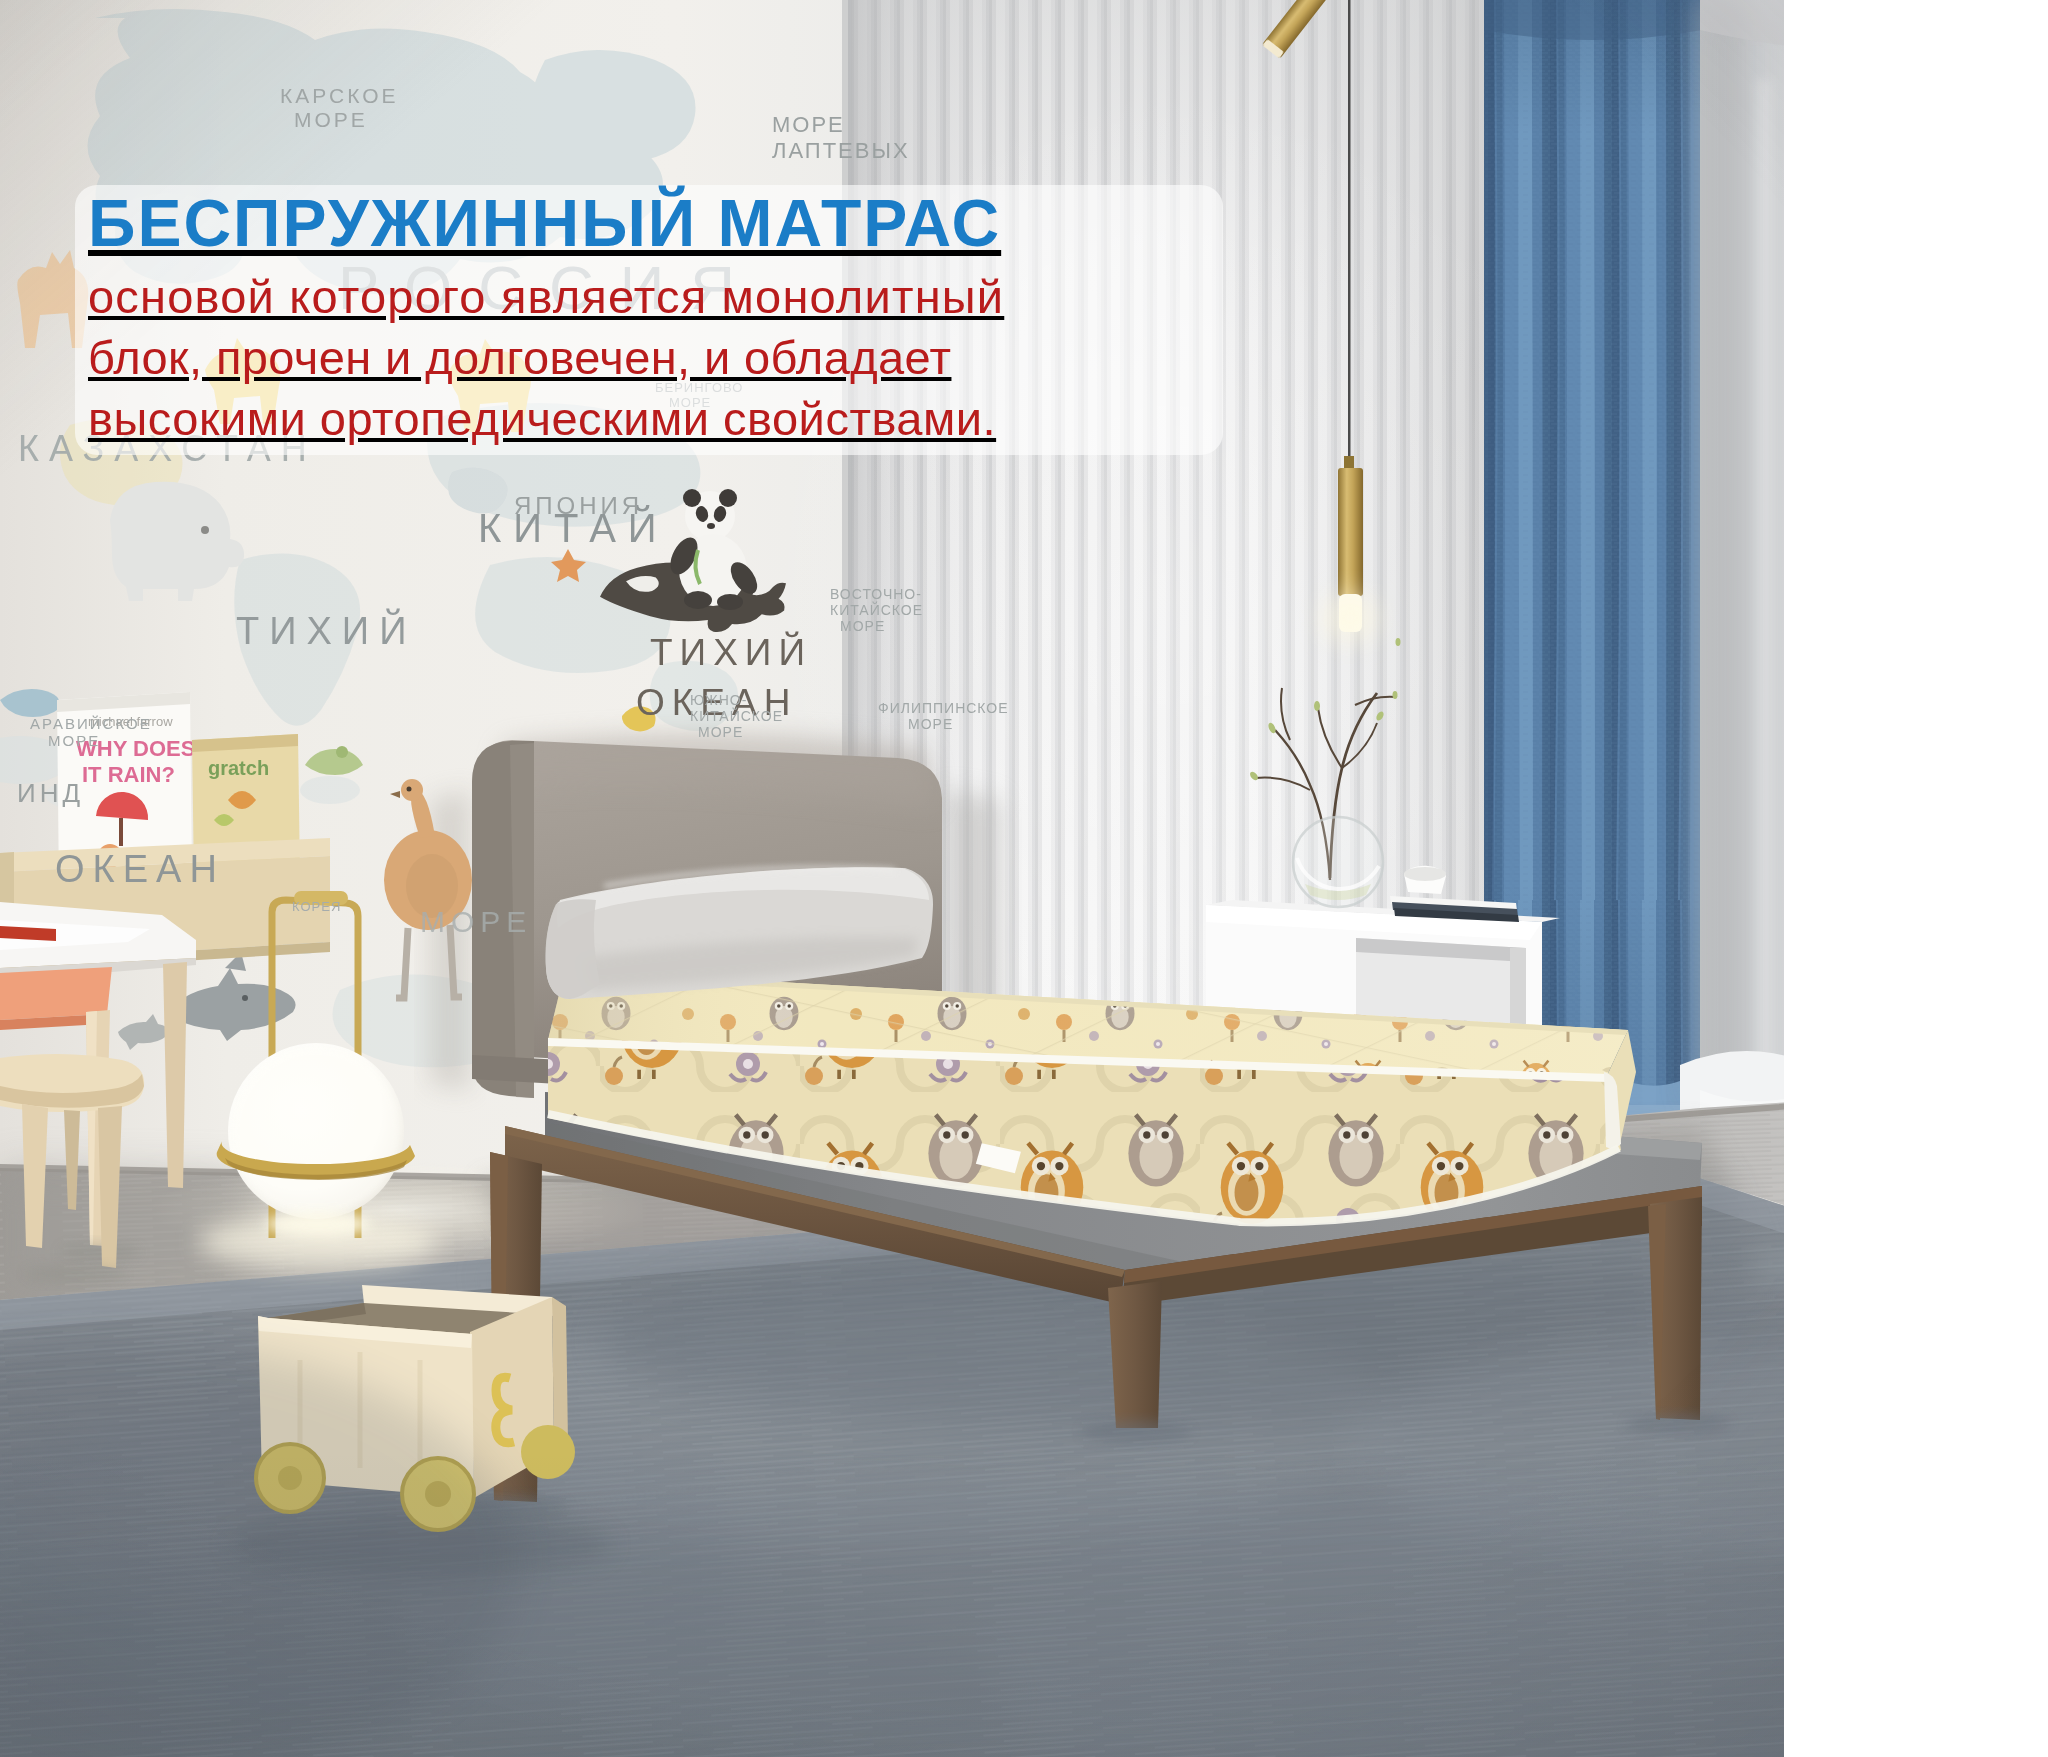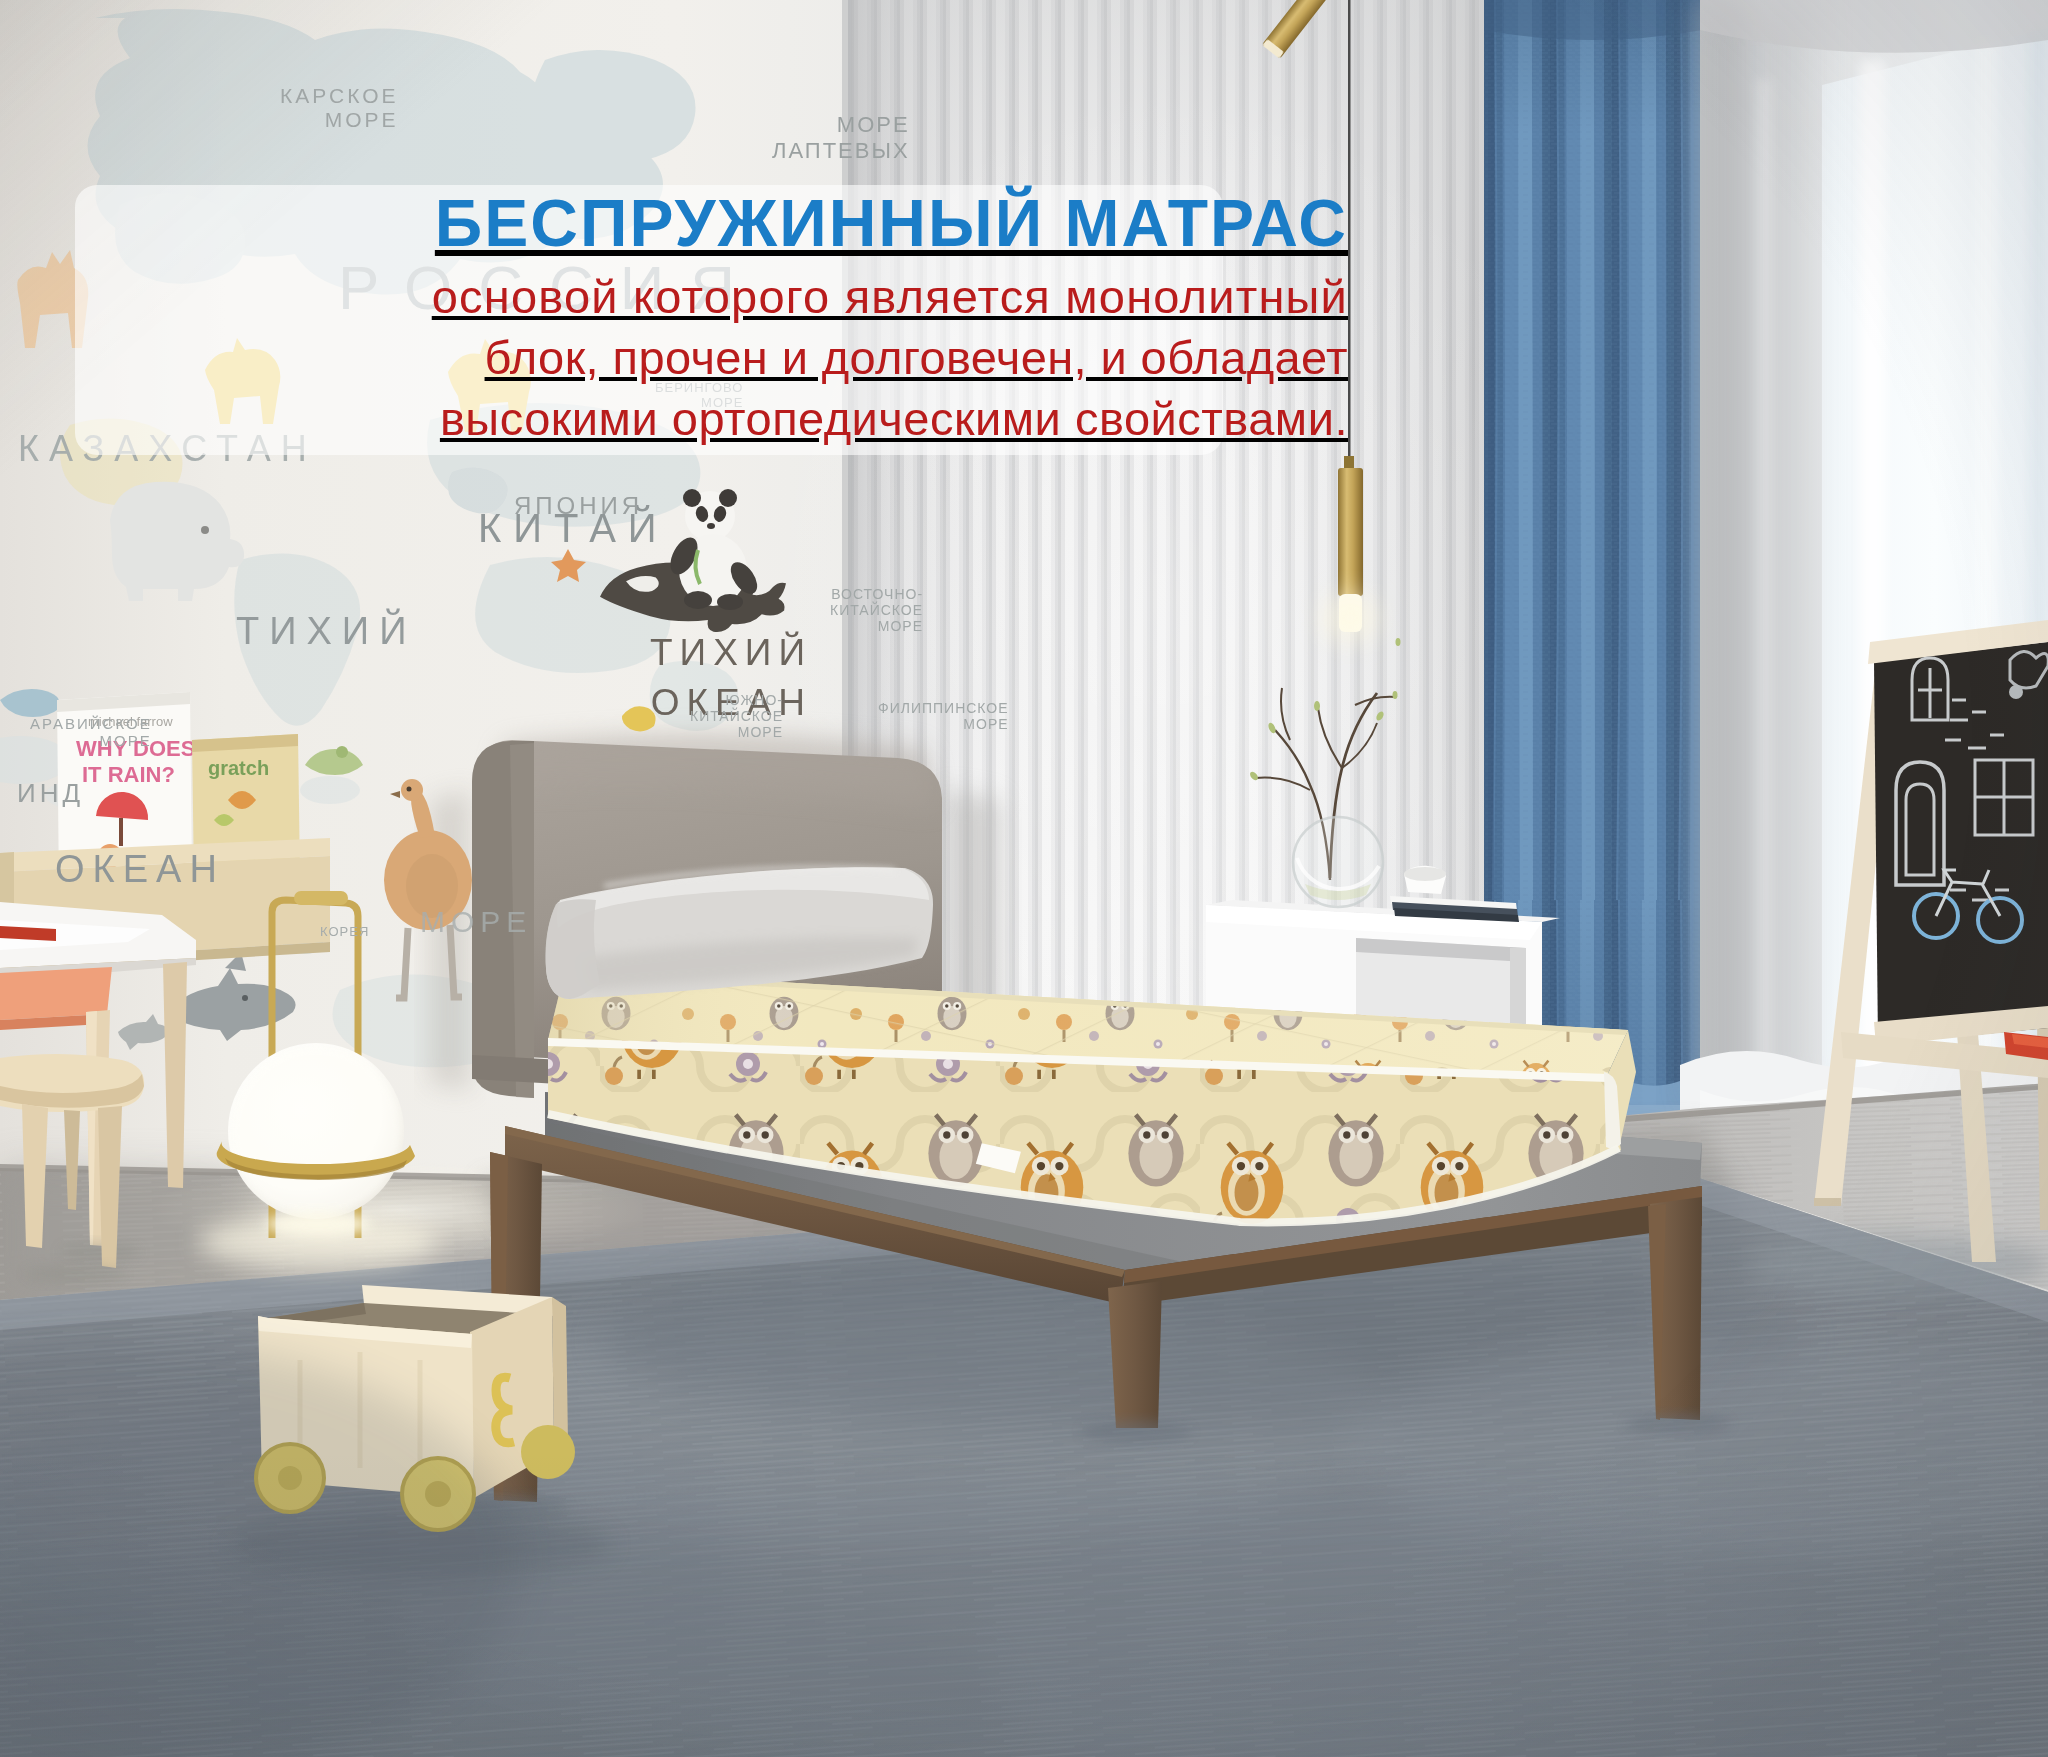--- a/index.html
+++ b/index.html
@@ -1,16 +1,16 @@
 <!DOCTYPE html>
 <html><head>
 <meta charset="utf-8">
 <style>
   html,body{margin:0;padding:0;}
-  #scene{position:relative;width:2048px;height:1757px;overflow:hidden;background:#eceae6;font-family:"Liberation Sans",sans-serif;text-align:right;}
+  #scene{position:relative;width:1784px;height:1757px;overflow:hidden;background:#eceae6;font-family:"Liberation Sans",sans-serif;}
   #scene svg.base{position:absolute;left:0;top:0;}
   .lbl{position:absolute;color:#989c9c;white-space:nowrap;}
 </style>
 </head>
 <body>
 <div id="scene">
 <svg class="base" width="2048" height="1757" viewBox="0 0 2048 1757" xmlns="http://www.w3.org/2000/svg">
 <defs>
 <linearGradient id="wallL" x1="0" y1="0" x2="1" y2="0">
  <stop offset="0" stop-color="#e4e1dc"></stop>
@@ -607,20 +607,20 @@
 <div class="lbl" style="left:236px;top:610px;font-size:38px;letter-spacing:10px;color:#949b9c;">ТИХИЙ</div>
 <div class="lbl" style="left:650px;top:628px;font-size:37px;letter-spacing:7px;color:#6b645c;line-height:50px;">ТИХИЙ<br><span style="margin-left:-14px;">ОКЕАН</span></div>
 <div class="lbl" style="left:30px;top:715px;font-size:15px;letter-spacing:2px;color:#a2a8a8;">АРАВИЙСКОЕ<br><span style="margin-left:18px;">МОРЕ</span></div>
 <div class="lbl" style="left:830px;top:586px;font-size:14px;letter-spacing:1px;color:#a2a8a8;">ВОСТОЧНО-<br>КИТАЙСКОЕ<br><span style="margin-left:10px;">МОРЕ</span></div>
 <div class="lbl" style="left:690px;top:692px;font-size:14px;letter-spacing:1px;color:#a2a8a8;">ЮЖНО-<br>КИТАЙСКОЕ<br><span style="margin-left:8px;">МОРЕ</span></div>
 <div class="lbl" style="left:878px;top:700px;font-size:14px;letter-spacing:1px;color:#a2a8a8;">ФИЛИППИНСКОЕ<br><span style="margin-left:30px;">МОРЕ</span></div>
 <div class="lbl" style="left:655px;top:380px;font-size:13px;letter-spacing:1px;color:#a6acac;">БЕРИНГОВО<br><span style="margin-left:14px;">МОРЕ</span></div>
 <div class="lbl" style="left:0px;top:778px;font-size:26px;letter-spacing:4px;color:#9aa0a0;padding-left:17px;">ИНД</div>
 <div class="lbl" style="left:55px;top:848px;font-size:38px;letter-spacing:8px;color:#8f9697;">ОКЕАН</div>
 <div class="lbl" style="left:420px;top:905px;font-size:30px;letter-spacing:6px;color:#a8aeae;opacity:0.8;">МОРЕ</div>
-<div class="lbl" style="left:292px;top:924px;font-size:13px;letter-spacing:1px;color:#a6acac;margin-left:28px;">КОРЕЯ</div>
+<div class="lbl" style="left:292px;top:899px;font-size:13px;letter-spacing:1px;color:#a6acac;">КОРЕЯ</div>
 
 <div style="position:absolute;left:75px;top:185px;width:1148px;height:270px;background:rgba(255,255,255,0.6);border-radius:22px;"></div>
 <div style="position:absolute;left:88px;top:185px;width:1260px;text-decoration:underline;">
  <div style="font-size:66px;font-weight:bold;color:#1b7dc7;letter-spacing:2px;">БЕСПРУЖИННЫЙ МАТРАС</div>
  <div style="font-size:47px;color:#b91c1c;line-height:61px;margin-top:5px;"><span style="letter-spacing:1.2px;">основой которого является монолитный</span><br><span style="letter-spacing:0.4px;">блок, прочен и долговечен, и обладает</span><br><span style="letter-spacing:0.5px;">высокими ортопедическими свойствами.</span></div>
 </div>
 </div>
 
 </body></html>

